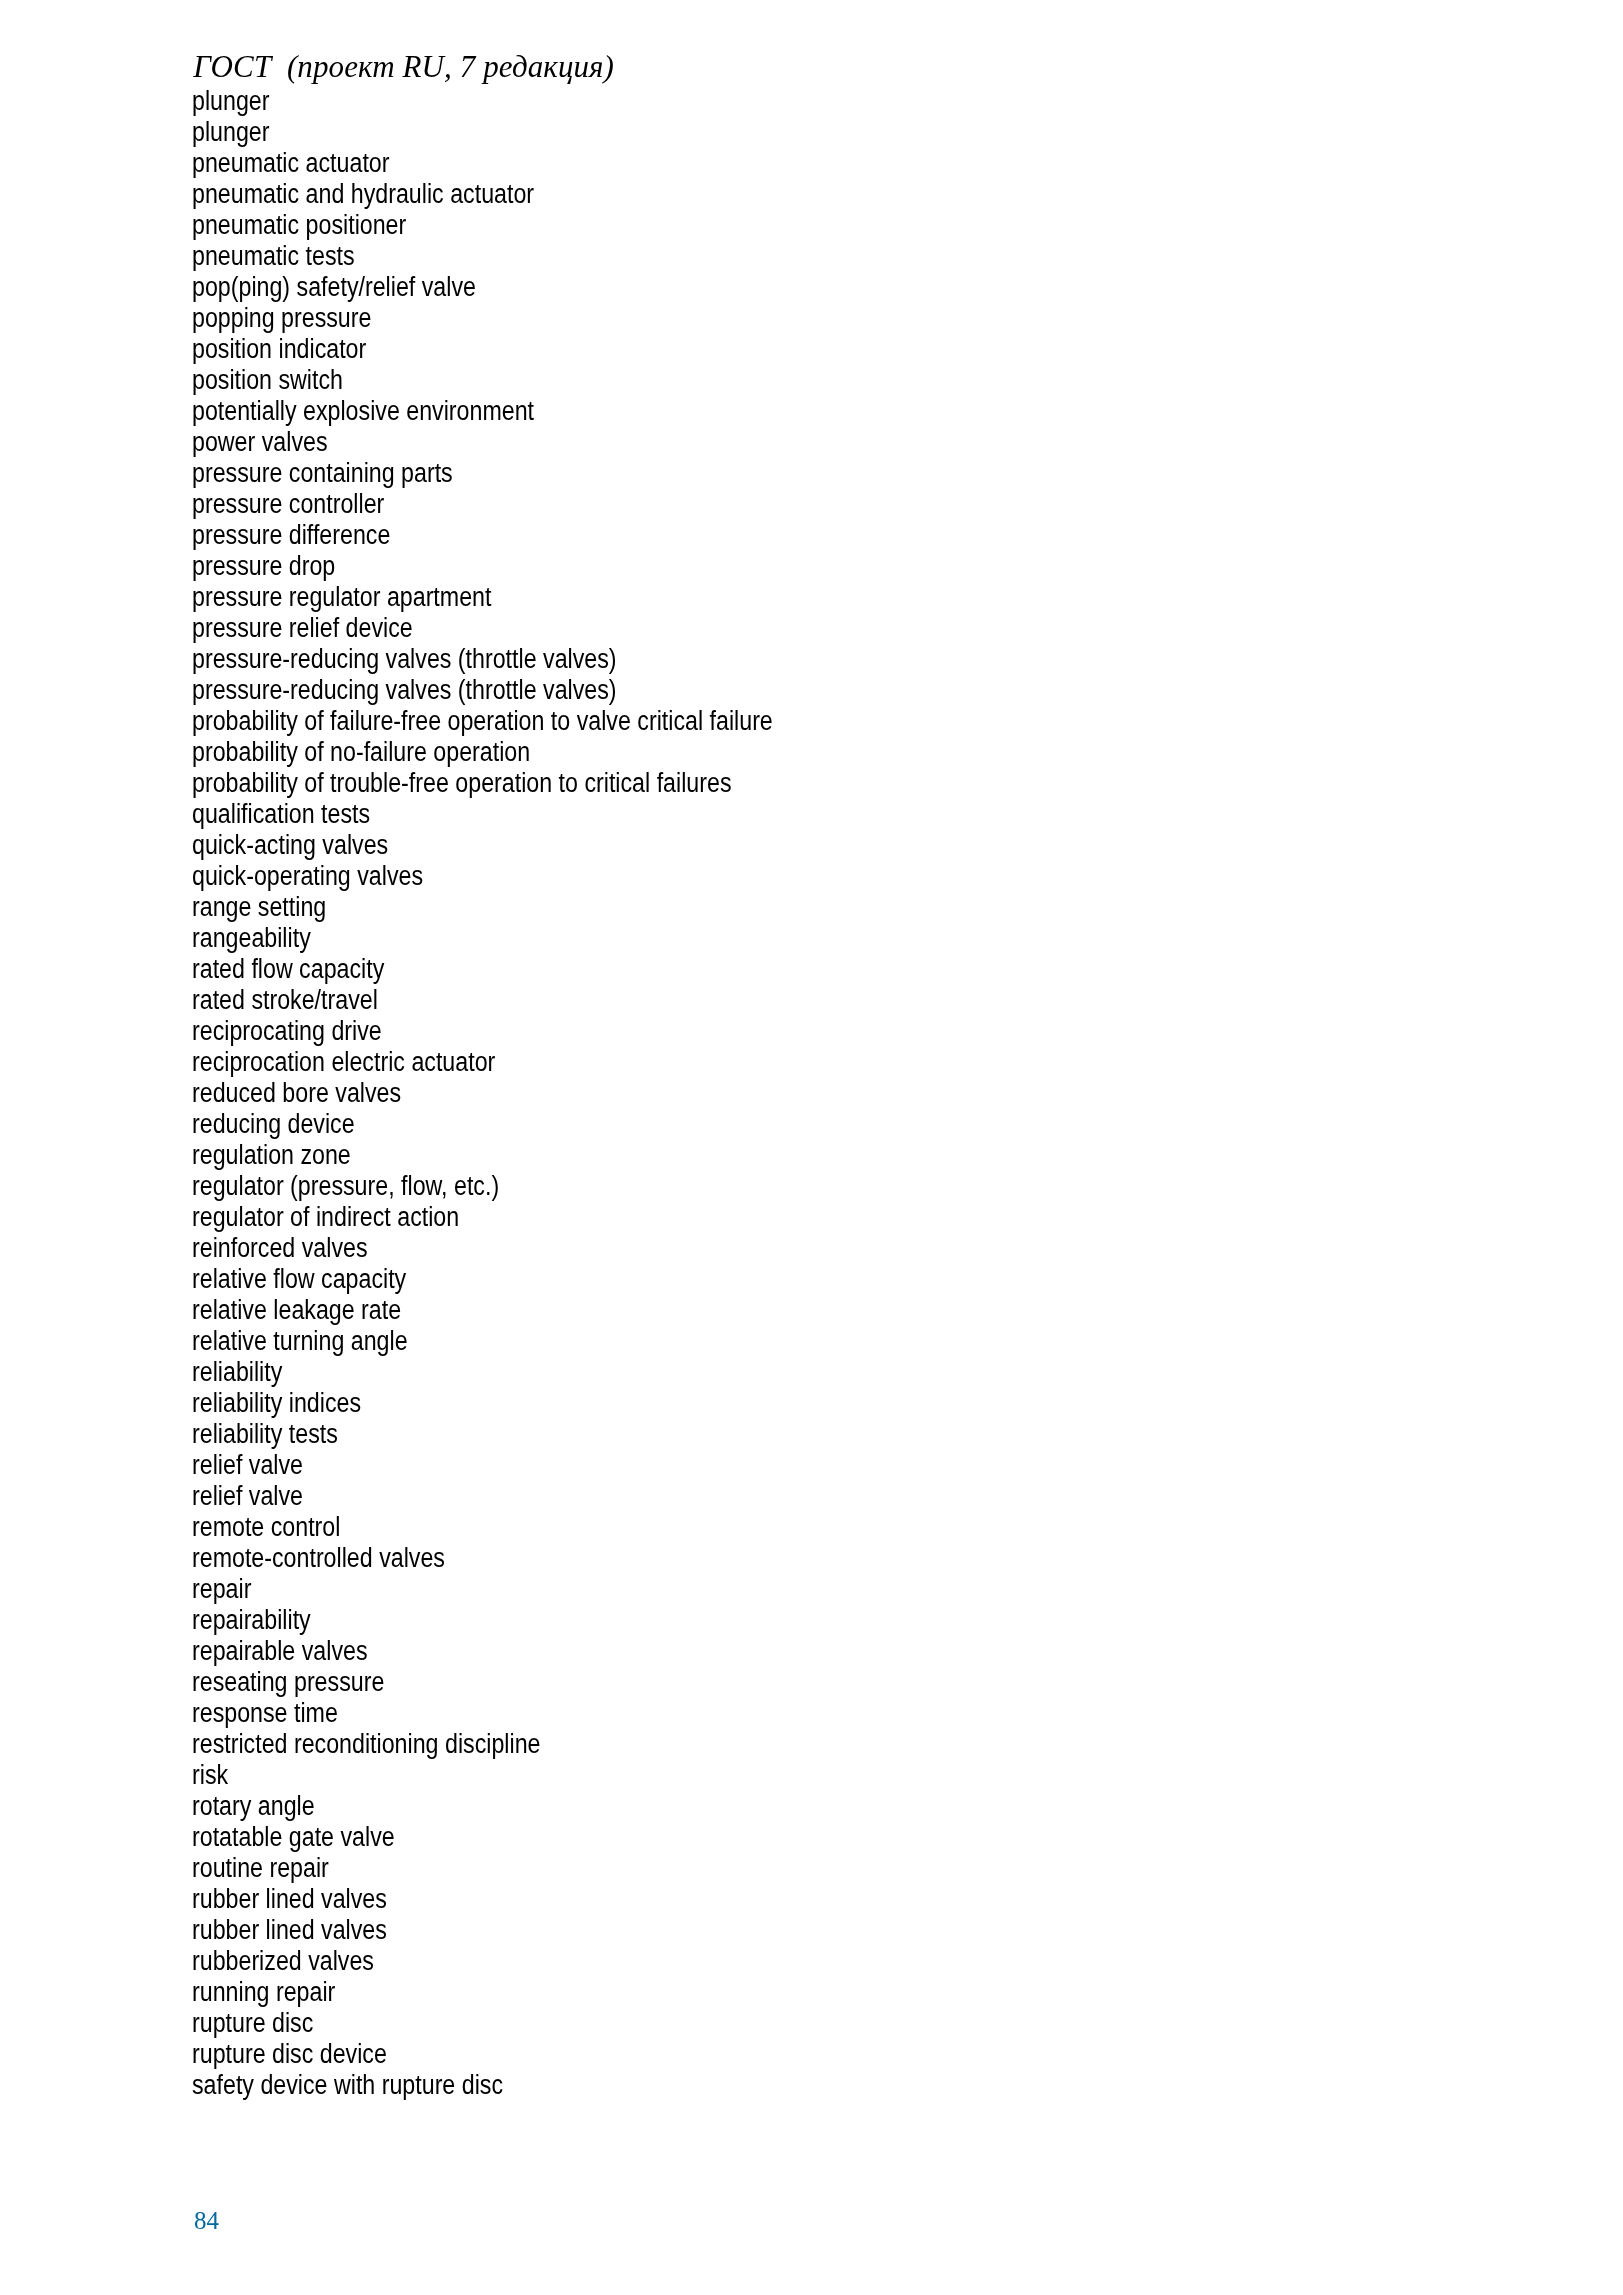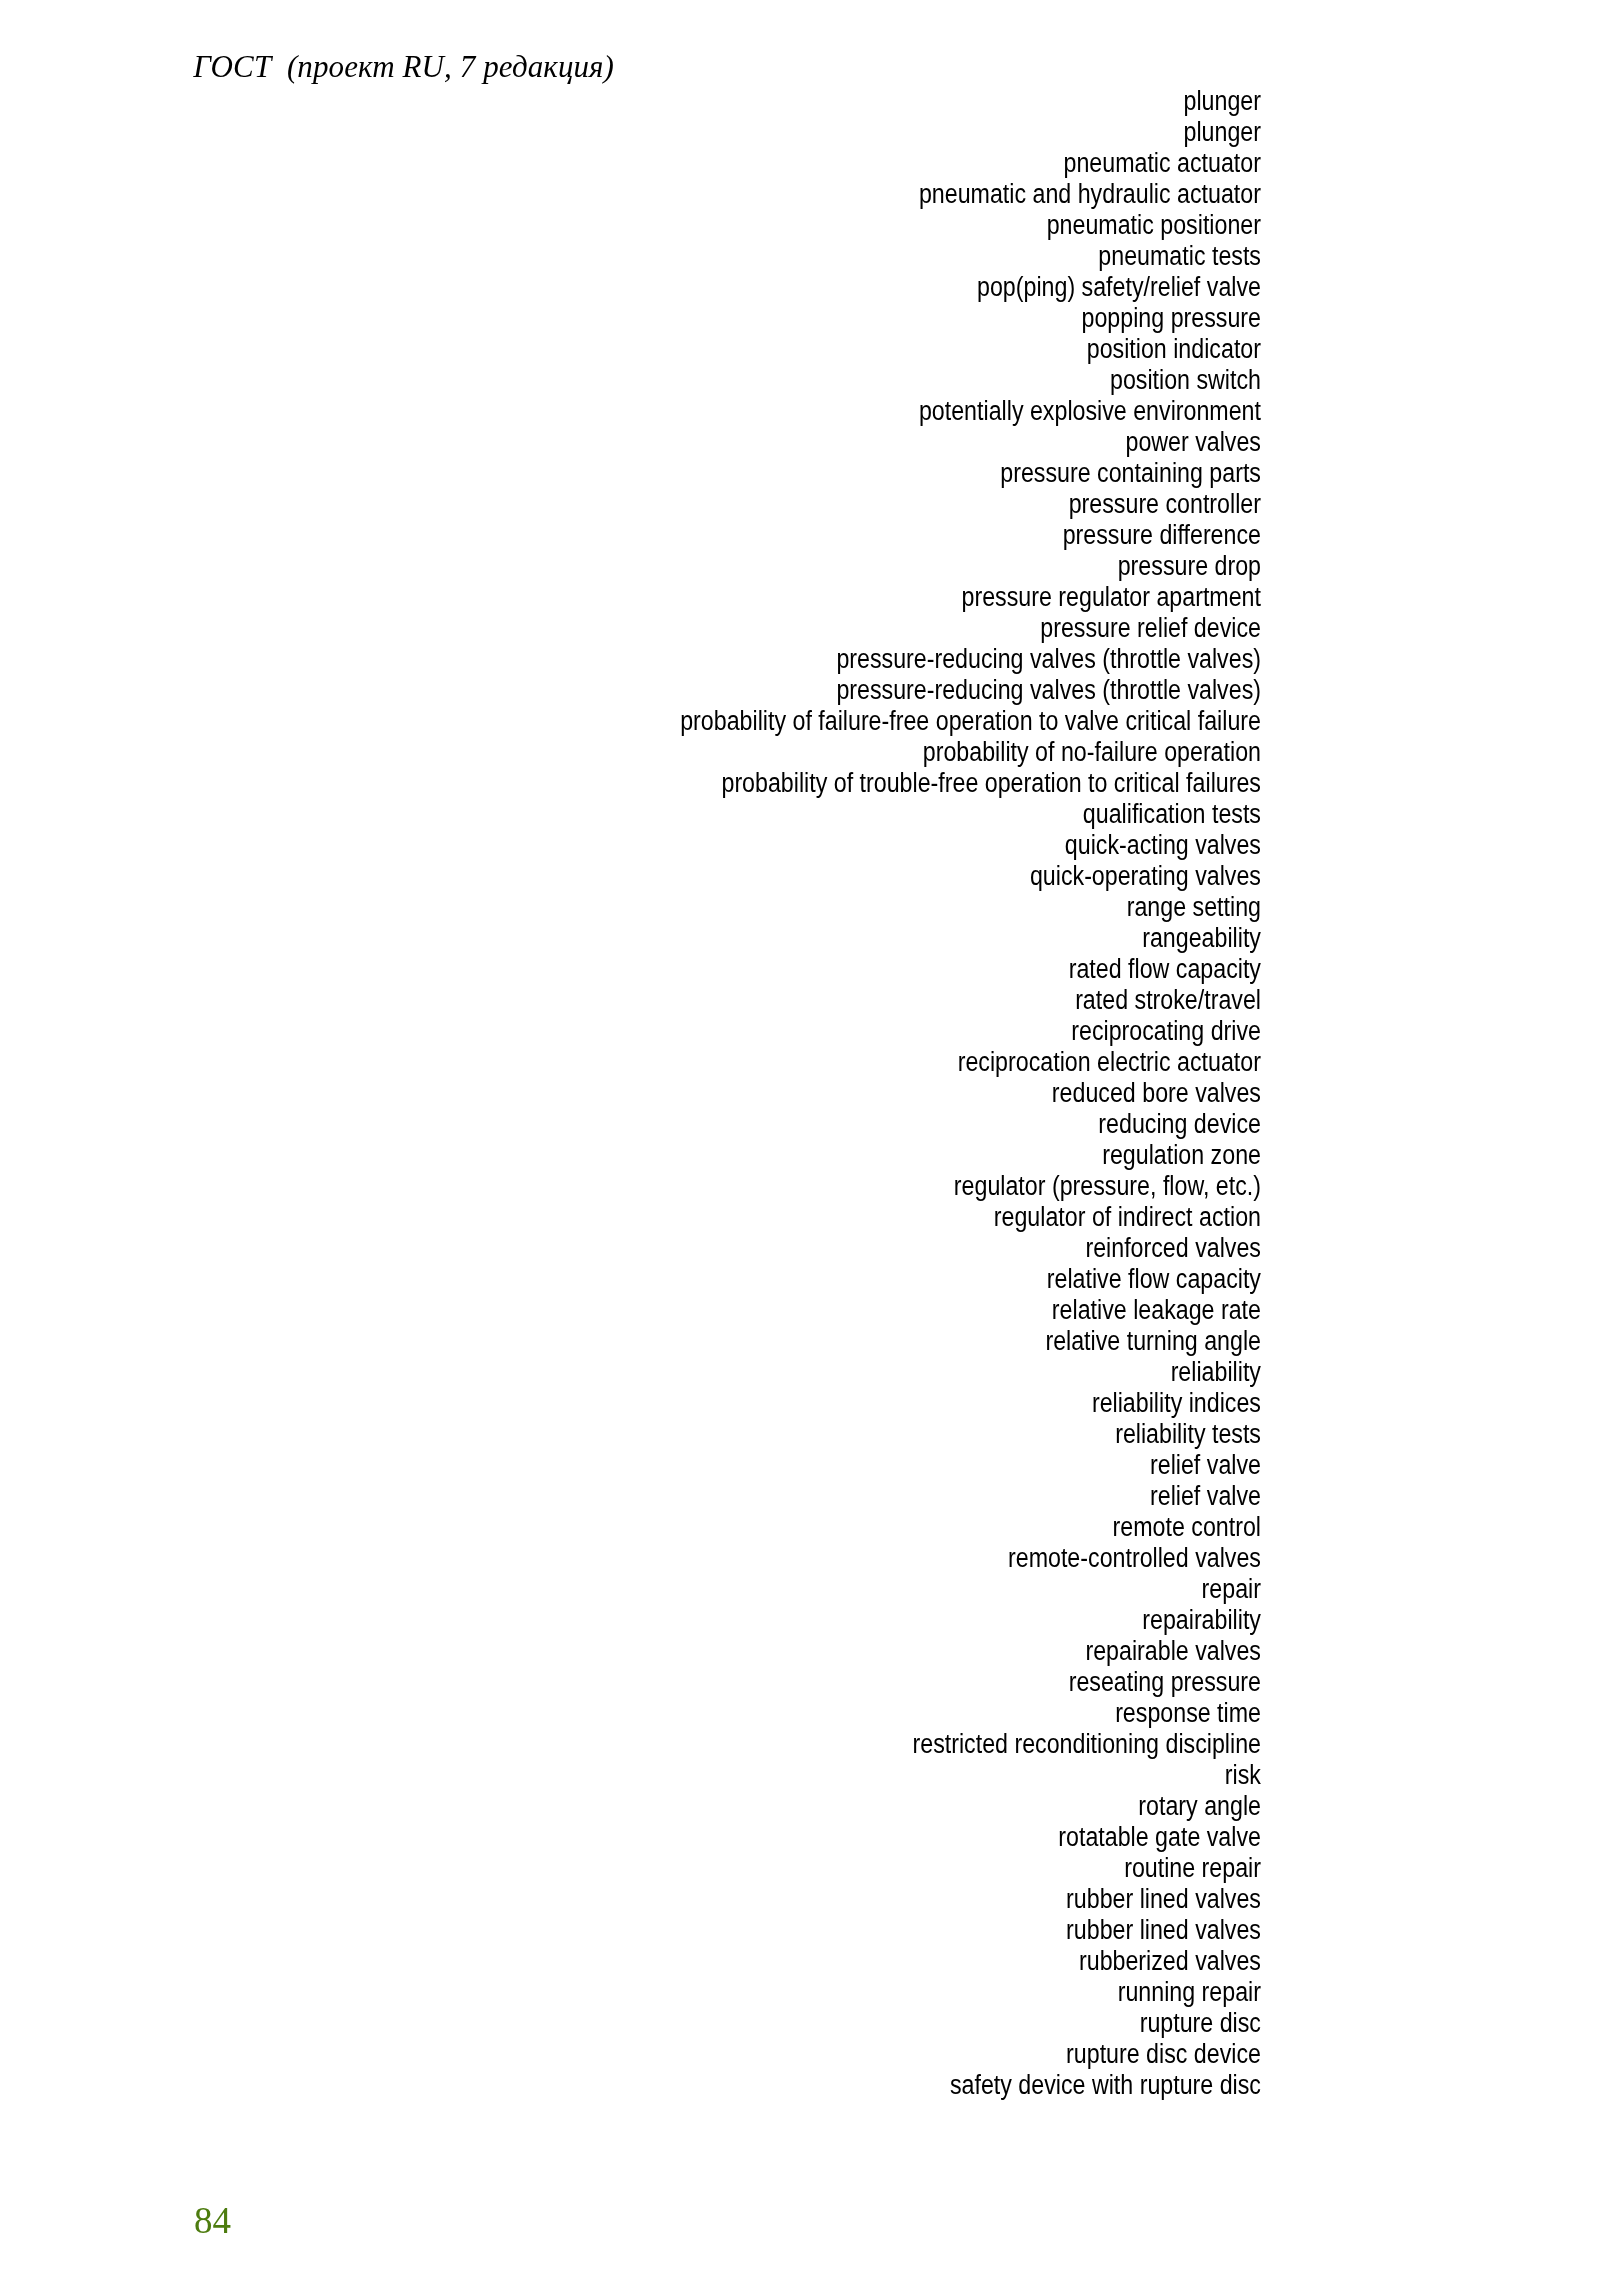--- a/index.html
+++ b/index.html
@@ -33,44 +33,43 @@
     color: #000000;
     white-space: pre;
     margin: 0 0 1.3px 1.3px;
     letter-spacing: 0.1px;
   }
 
   .term-list {
     list-style: none;
     margin: 0;
     padding: 0;
-    text-align: right;
   }
 
   .term-list li {
     font-family: "Liberation Sans Narrow", "Liberation Sans", "DejaVu Sans", sans-serif;
     font-size: 27px;
     line-height: 31px;
     color: #000000;
     white-space: pre;
     margin: 0;
     padding: 0;
     font-stretch: condensed;
     transform: scaleX(0.86);
     transform-origin: left center;
   }
 
   .page-number {
     position: absolute;
     left: 194px;
     top: 2204px;
     font-family: "Liberation Serif", "DejaVu Serif", serif;
-    font-size: 37px;
+    font-size: 25px;
     line-height: 33px;
-    color: #4d7c0f;
+    color: #0369a1;
   }
 </style>
 </head>
 <body>
 
 <div class="page">
 
   <div class="content">
 
     <div class="doc-header">ГОСТ  (проект RU, 7 редакция)</div>

